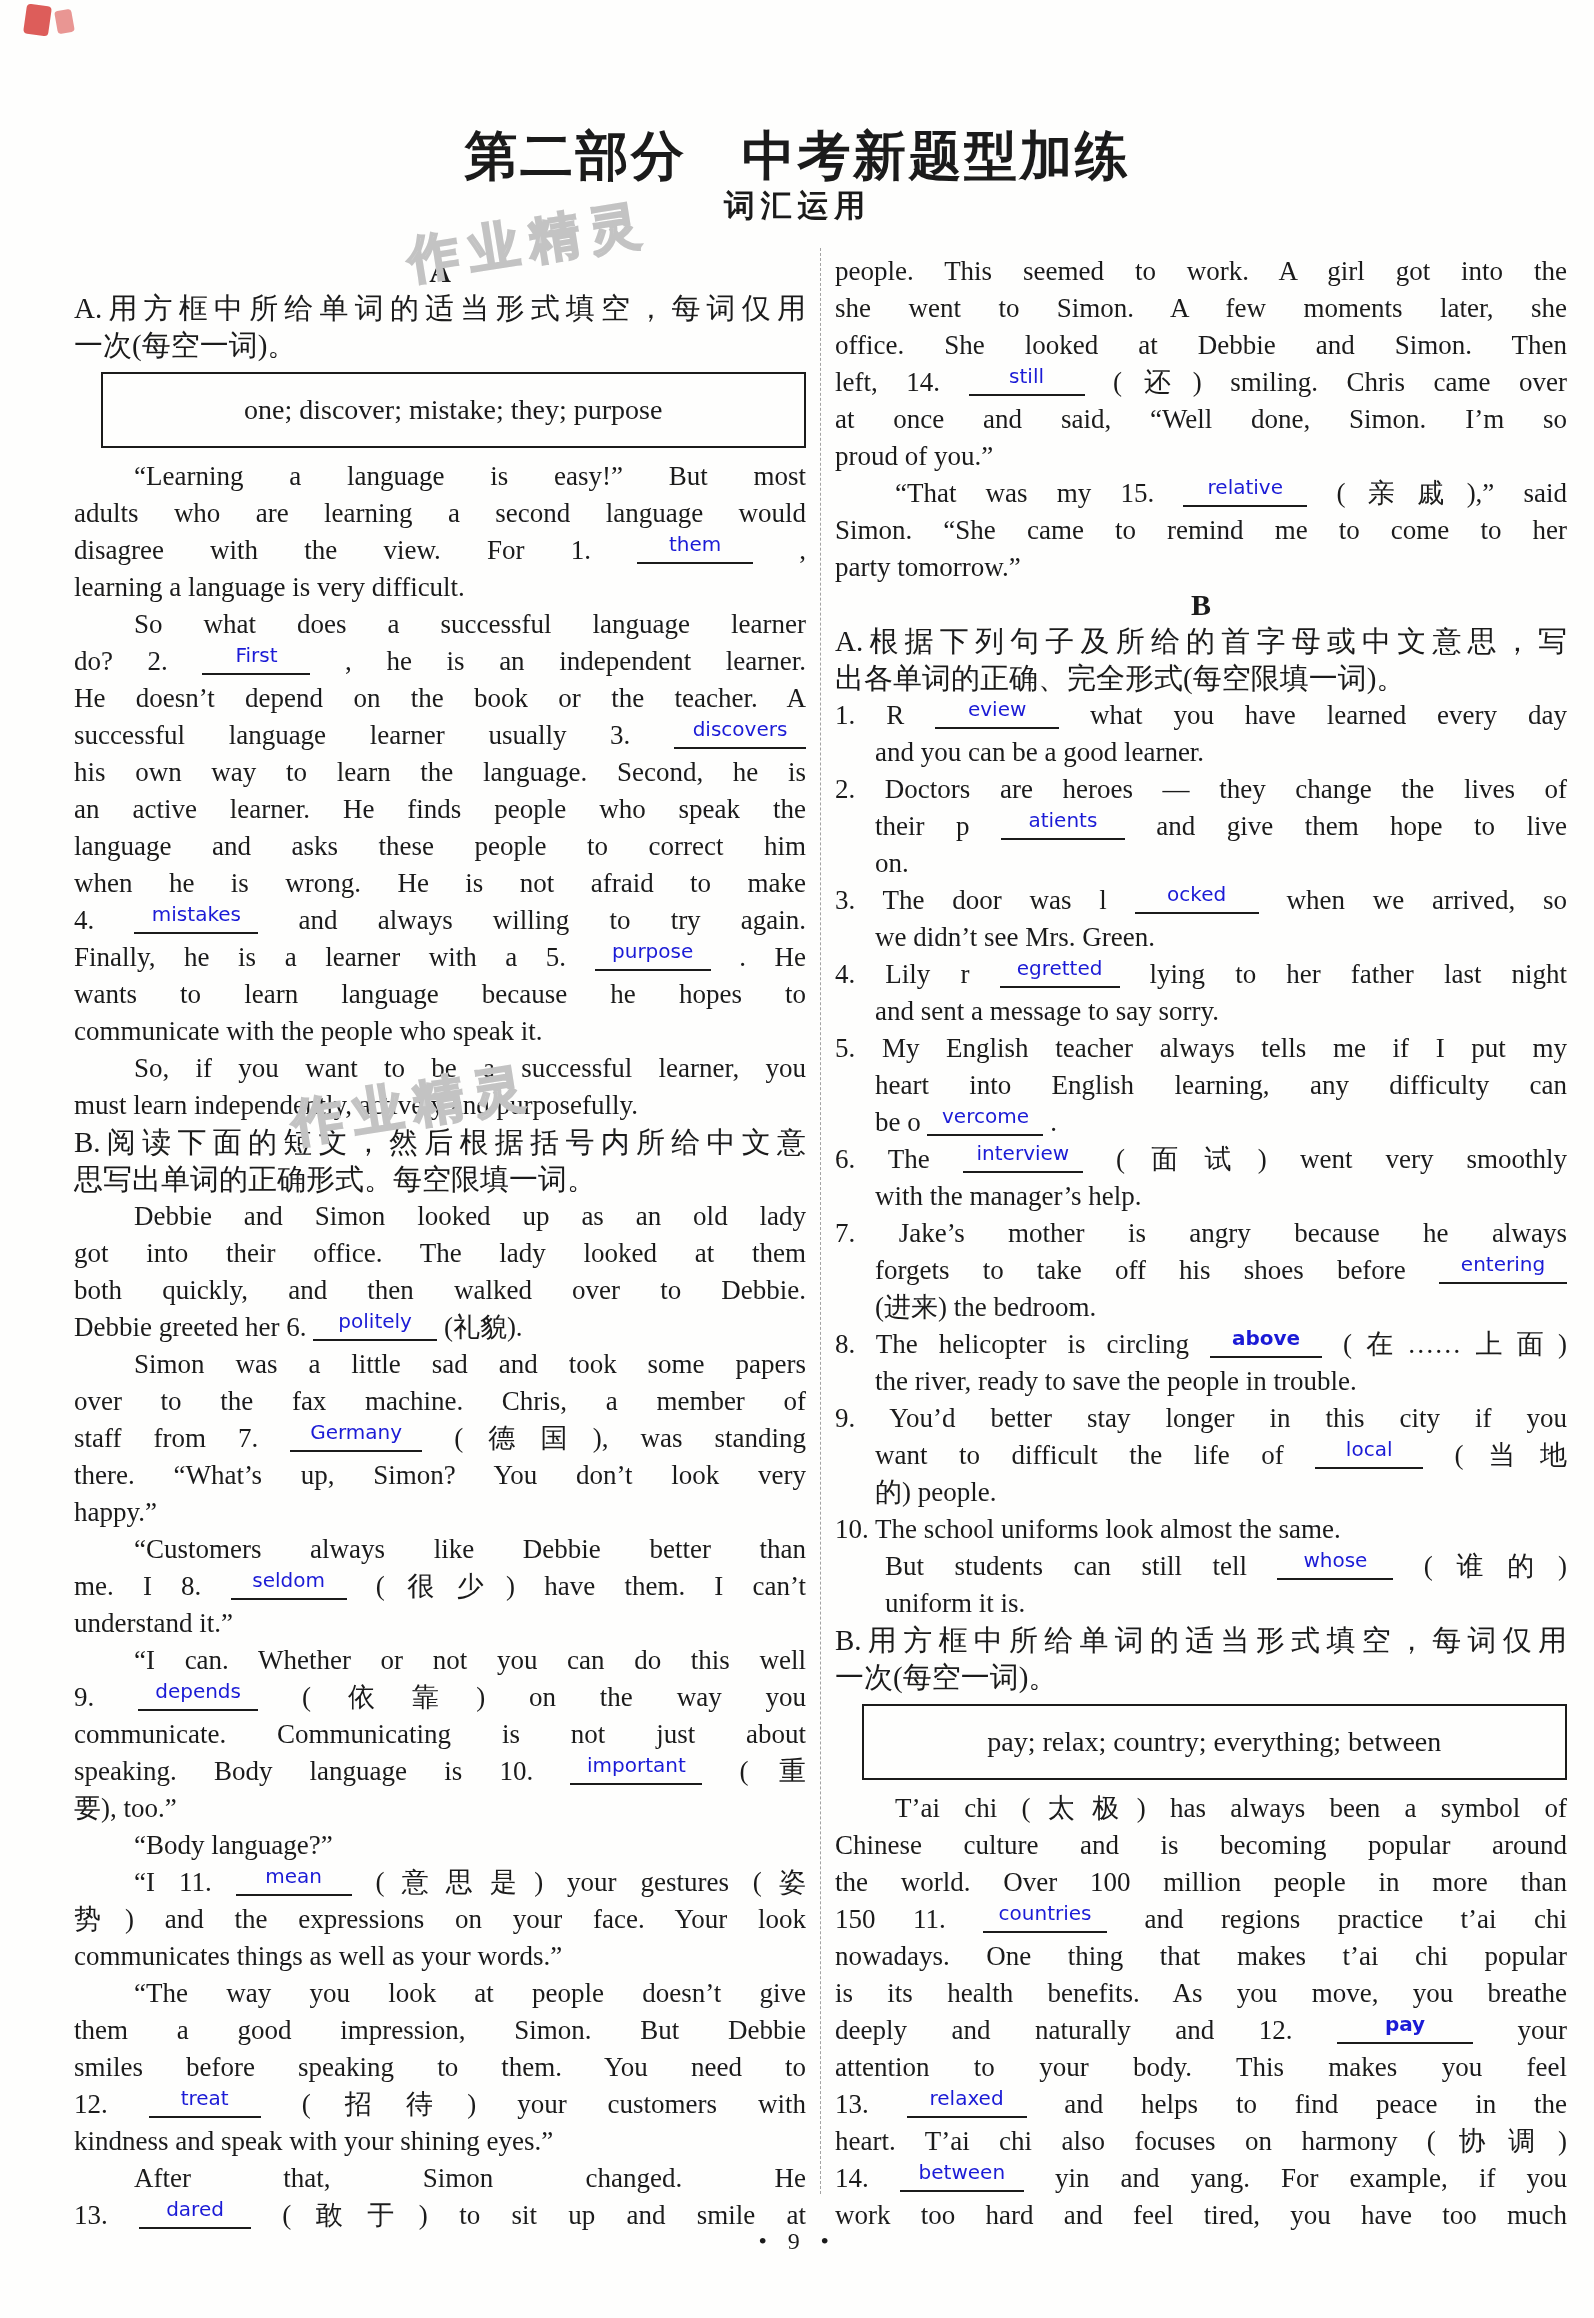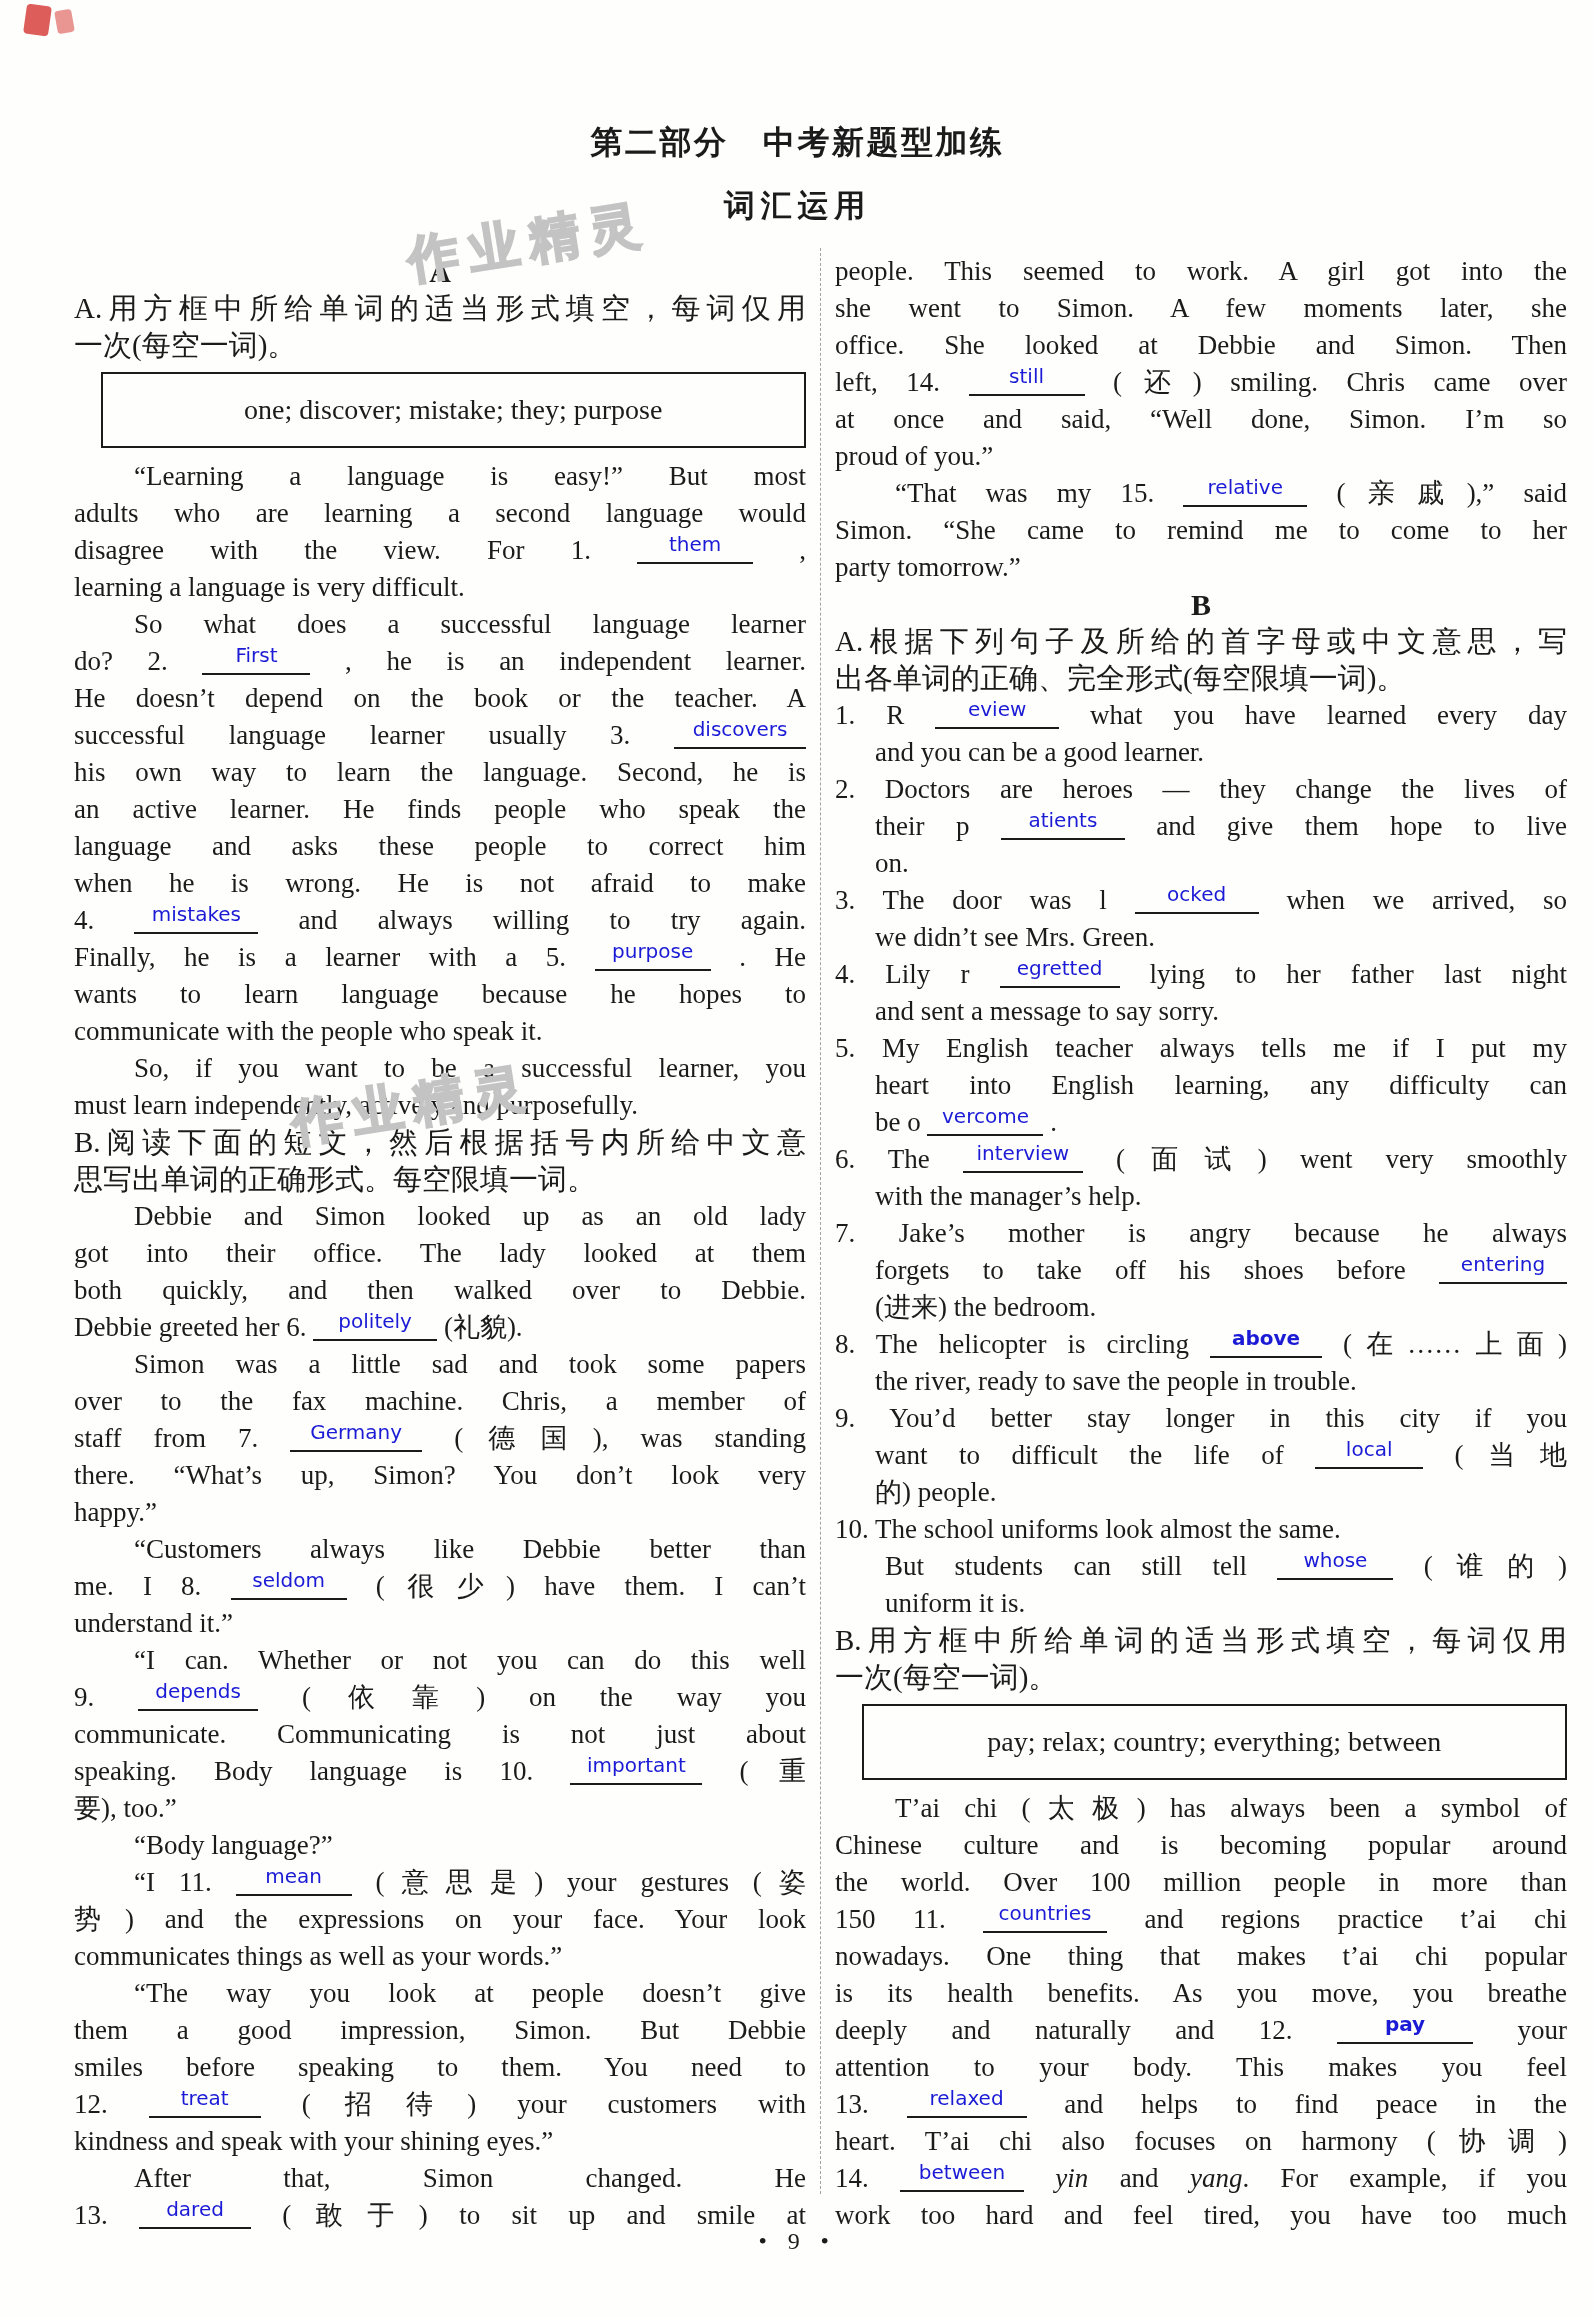--- a/index.html
+++ b/index.html
@@ -3,21 +3,21 @@
 <meta charset="utf-8">
 <style>
   html,body{margin:0;padding:0;background:#e8e8e8;}
   .page{position:relative;width:1595px;height:2319px;background:#fefefd;overflow:hidden;
         font-family:"Liberation Serif","DejaVu Serif",serif;color:#1b1b1b;}
   .corner-mark{position:absolute;background:rgba(211,48,44,.78);}
   #mark1{left:25px;top:5px;width:25px;height:30px;border-radius:4.1px;transform:rotate(8deg);}
   #mark2{left:56px;top:10px;width:16.5px;height:23px;border-radius:3.3px;transform:rotate(-10deg);opacity:.65;}
   .title{position:absolute;top:121px;left:0;width:100%;text-align:center;
          font-family:"DejaVu Sans","Liberation Sans",sans-serif;font-weight:bold;
-         font-size:32px;letter-spacing:2.5px;}
+         font-size:53px;letter-spacing:2.5px;}
   .subtitle{position:absolute;top:185px;left:0;width:100%;text-align:center;
          font-family:"DejaVu Sans","Liberation Sans",sans-serif;font-weight:bold;
          font-size:31px;letter-spacing:5.8px;}
   .watermark{position:absolute;font-family:"DejaVu Sans",sans-serif;font-weight:bold;
          font-size:51px;letter-spacing:10px;color:rgba(255,255,255,.08);
          -webkit-text-stroke:2.1px #c3c3c3;text-shadow:0 0 0.8px #cfcfcf;
          transform:rotate(-9deg);pointer-events:none;z-index:5;}
   #wm1{left:407px;top:208px;}
   #wm2{left:291px;top:1071px;}
   .divider{position:absolute;left:820px;top:248px;height:1946px;border-left:1.7px dashed #a3a3a3;}
@@ -31,21 +31,21 @@
   .in-c{padding-left:40px;}
   .in-c2{padding-left:50px;}
   .sec-head{font-size:30px;font-weight:bold;text-align:center;line-height:37px;height:37px;}
   .wordbox{margin:8.3px 0 10px 26.5px;border:2.5px solid #1b1b1b;padding:17px 15px;
            text-align:center;font-size:28px;line-height:38px;}
   .blank{display:inline-block;position:relative;border-bottom:2.5px solid #1b1b1b;
          height:28px;vertical-align:-5px;}
   .ans{position:absolute;left:50%;bottom:8.3px;transform:translateX(-50%);
        font-family:"DejaVu Sans","Liberation Sans",sans-serif;font-size:20px;
        color:#1b1bd6;white-space:nowrap;line-height:1;}
-  .it{font-style:italic;}
+  .it{}
   .page-num{position:absolute;top:2228px;left:0;width:100%;text-align:center;
             font-size:24px;letter-spacing:7.4px;}
 </style>
 </head>
 <body>
 
 <div class="page">
   <div class="corner-mark" id="mark1"></div>
   <div class="corner-mark" id="mark2"></div>
 

